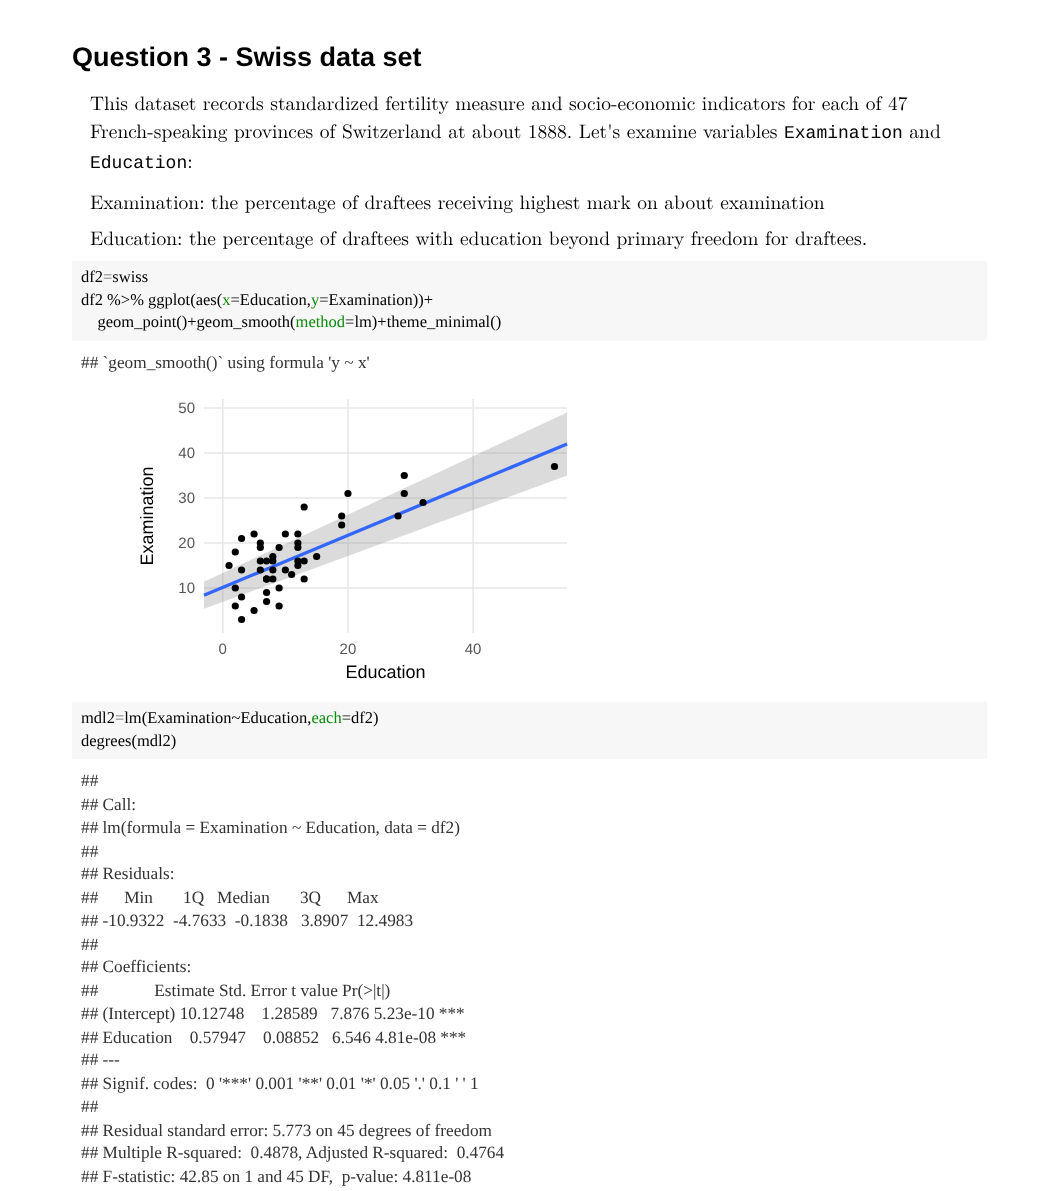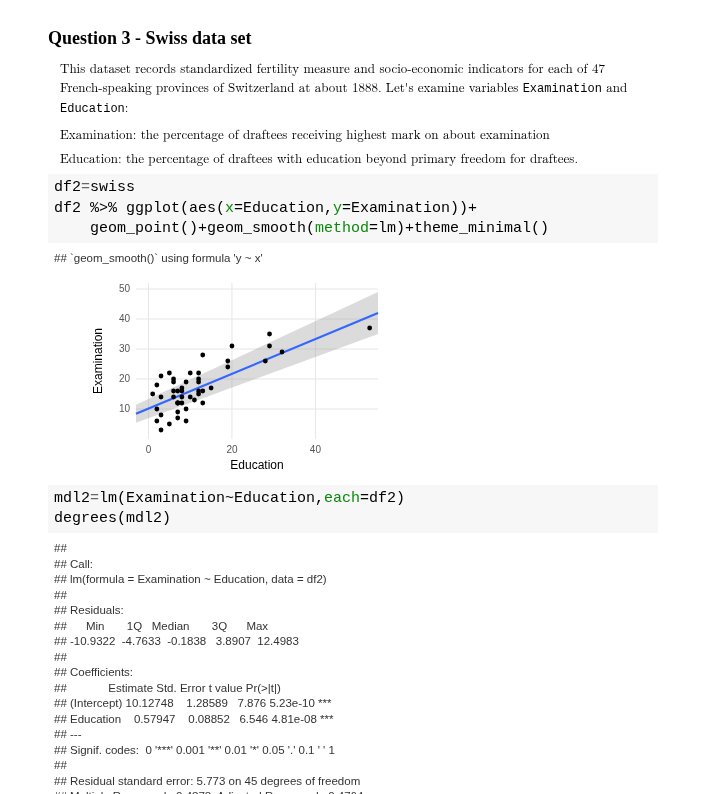--- a/index.html
+++ b/index.html
@@ -6,41 +6,41 @@
     font-family: "Latin Modern Roman", "Computer Modern", Georgia, serif;
     font-size: 13px;
     color: #000;
     background: #fff;
     margin: 0;
     padding: 28px 48px;
     width: 706px;
     box-sizing: border-box;
   }
   h2 {
-    font-family: Liberation Serif, serif;
+    font-family: Liberation Sans, sans-serif;
     font-weight: bold;
     font-size: 18px;
     margin: 0 0 10px 0;
   }
   p {
     margin: 6px 12px;
     line-height: 1.45;
   }
   .code-block {
     background: #f7f7f7;
-    font-family: Liberation Mono, monospace;
-    font-size: 15px;
+    font-family: Liberation Serif, serif;
+    font-size: 11px;
     padding: 4px 6px;
     margin: 6px 0;
     white-space: pre;
     line-height: 1.35;
     overflow-x: auto;
   }
   .output-block {
-    font-family: Liberation Sans, sans-serif;
+    font-family: Liberation Serif, serif;
     font-size: 11.5px;
     padding: 2px 6px;
     margin: 4px 0 6px 0;
     white-space: pre;
     line-height: 1.35;
     color: #333;
   }
   .tt { font-family: "Courier New", monospace; font-size: 12px; }
   .kw-assign { color: #666; }
   .kw-arg { color: #0a8a0a; }

